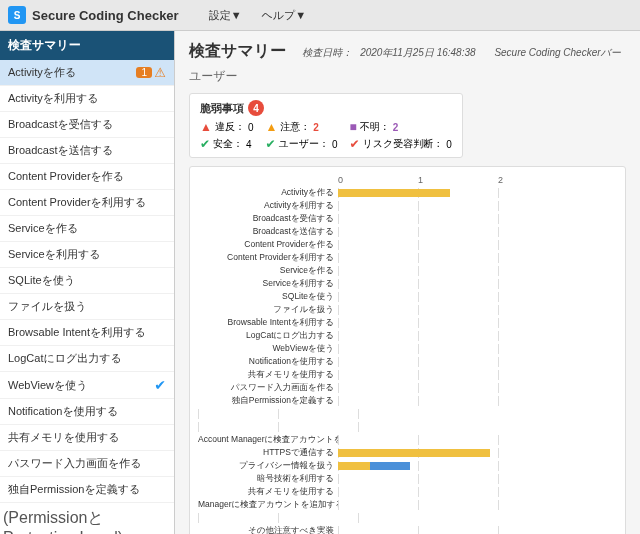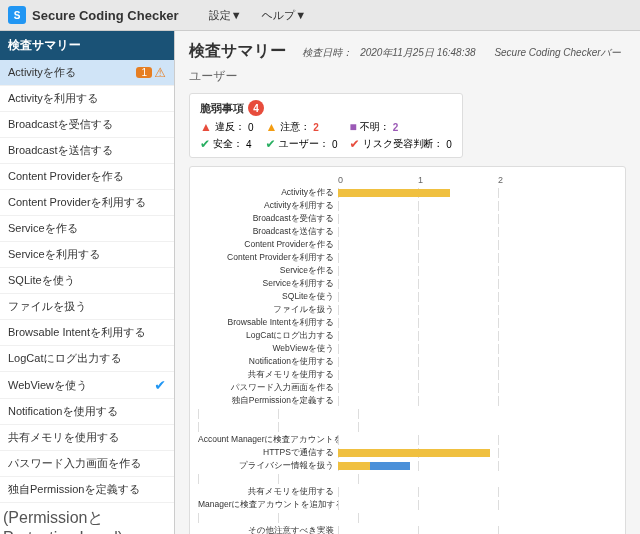--- a/index.html
+++ b/index.html
@@ -535,20 +535,21 @@
             <div class="chart-label">プライバシー情報を扱う</div>
             <div class="chart-bar-area" style="width: 160px;">
               <div class="chart-grid" style="left: 0px;"></div>
               <div class="chart-grid" style="left: 80px;"></div>
               <div class="chart-grid" style="left: 160px;"></div>
               <div class="chart-bar bar-yellow" style="width: 32px; left: 0px;"></div>
               <div class="chart-bar bar-blue" style="width: 40px; left: 32px;"></div>
             </div>
           </div>
           <div class="chart-row">
+            <div class="chart-label">暗号技術を利用する</div>
             <div class="chart-bar-area" style="width: 160px;">
               <div class="chart-grid" style="left: 0px;"></div>
               <div class="chart-grid" style="left: 80px;"></div>
               <div class="chart-grid" style="left: 160px;"></div>
             </div>
           </div>
           <div class="chart-row">
             <div class="chart-label">共有メモリを使用する</div>
             <div class="chart-bar-area" style="width: 160px;">
               <div class="chart-grid" style="left: 0px;"></div>

